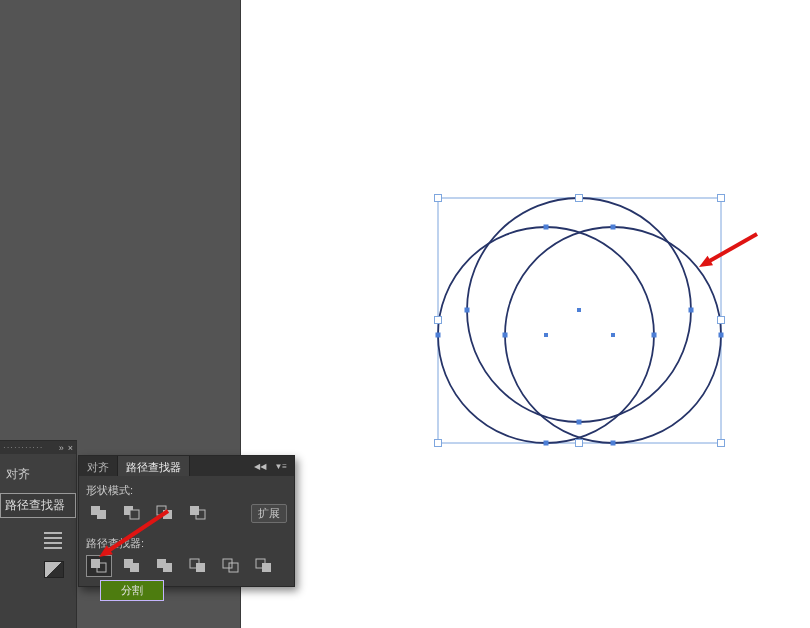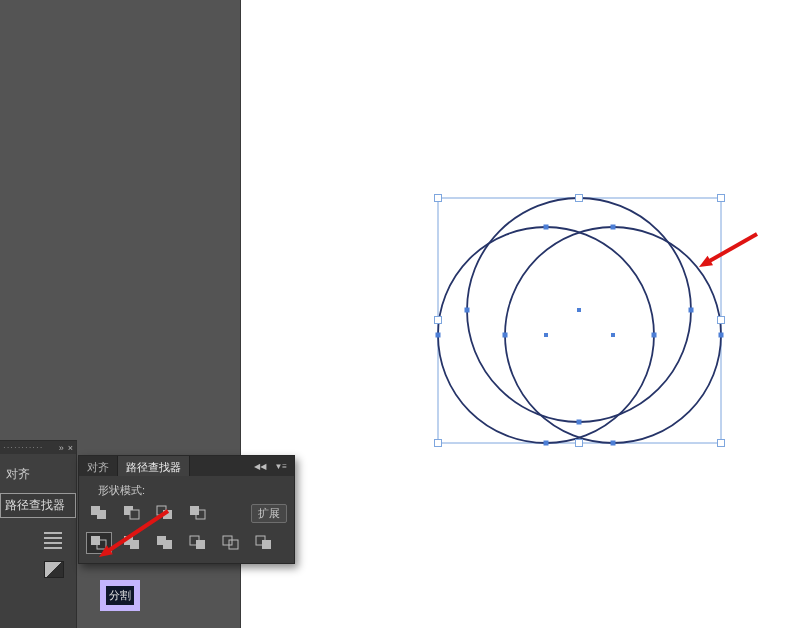--- a/index.html
+++ b/index.html
@@ -27,32 +27,32 @@
   
   .pf-panel{position:absolute;left:78px;top:455px;width:215px;background:#3c3c3c;
             border:1px solid #282828;box-shadow:3px 4px 8px rgba(0,0,0,0.45);}
   .tabbar{height:20px;background:#2e2e2e;display:flex;align-items:stretch;}
   .tab{padding:4px 8px 2px;font-size:11px;color:#b4b4b4;cursor:pointer;}
   .tab.active{background:#404040;color:#ececec;border-left:1px solid #222;border-right:1px solid #222;}
   .tab-icons{margin-left:auto;display:flex;gap:8px;align-items:center;padding:0 7px;
              color:#bdbdbd;font-size:8px;}
   .tab-icons span{cursor:pointer;}
   .pf-body{padding:3px 7px 9px;}
-  .section-label{font-size:11px;color:#c9c9c9;margin:4px 12px 4px;}
+  .section-label{font-size:11px;color:#c9c9c9;margin:4px 0 4px;}
   .row{display:flex;align-items:center;}
   .btn-row{display:flex;gap:7px;}
   .icon-btn{width:24px;height:20px;display:flex;align-items:center;justify-content:center;
             border:1px solid transparent;cursor:pointer;}
   .icon-btn.pressed{background:#2d2d2d;border:1px solid #8d8d8d;}
   .expand-btn{margin-left:auto;width:36px;height:19px;background:#474747;border:1px solid #6e6e6e;
               color:#c6c6c6;font-size:11px;border-radius:2px;font-family:"Liberation Sans",sans-serif;}
   .pf-sep{height:8px;}
 
-  .tooltip{position:absolute;left:100px;top:580px;background:#0f172a;border:6px solid #c4b5fd;
-           color:#e2e2e2;font-size:11px;padding:2px 3px;}
+  .tooltip{position:absolute;left:100px;top:580px;background:#4d7c0f;border:1px solid #c4b5fd;
+           color:#e2e2e2;font-size:11px;padding:2px 20px;}
 
   .overlay{position:absolute;left:0;top:0;width:810px;height:628px;pointer-events:none;}
 </style>
 </head>
 <body>
 
 <div class="stage">
 
   <div class="canvas">
     <svg width="570" height="628" viewBox="0 0 570 628">
@@ -137,20 +137,21 @@
             <div class="icon-btn">
               <svg width="18" height="16" viewBox="0 0 18 16">
                 <rect x="1" y="1" width="9" height="9" fill="#b9b9b9"></rect>
                 <rect x="7" y="5" width="9" height="9" fill="none" stroke="#b9b9b9"></rect>
               </svg>
             </div>
           </div>
         <button class="expand-btn">扩展</button>
       </div>
       <div class="pf-sep"></div>
+      <div class="section-label">路径查找器:</div>
       <div class="btn-row">
           <div class="icon-btn pressed">
             <svg width="18" height="16" viewBox="0 0 18 16">
               <rect x="1" y="1" width="9" height="9" fill="#b9b9b9"></rect>
               <rect x="7" y="5" width="9" height="9" fill="none" stroke="#b9b9b9"></rect>
             </svg>
           </div>
           <div class="icon-btn">
             <svg width="18" height="16" viewBox="0 0 18 16">
               <rect x="1" y="1" width="9" height="9" fill="#b9b9b9"></rect>

